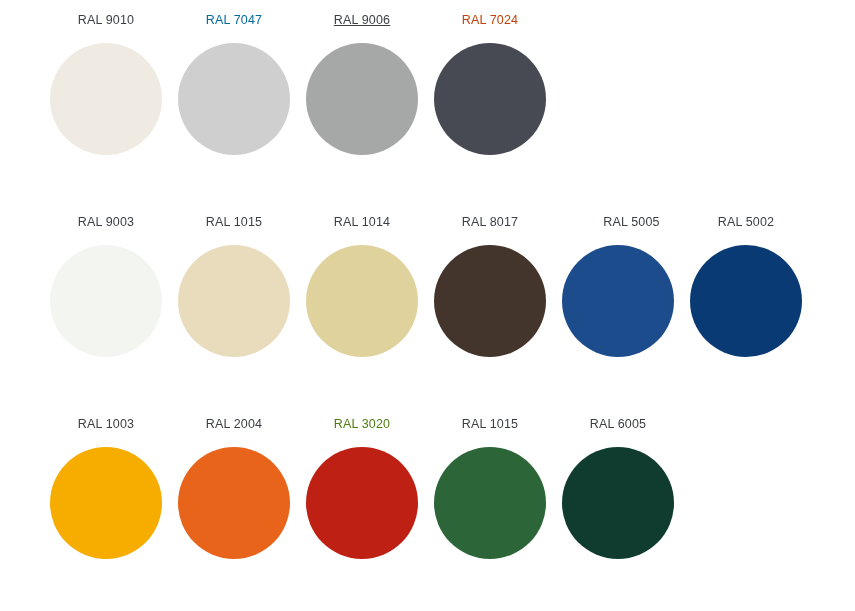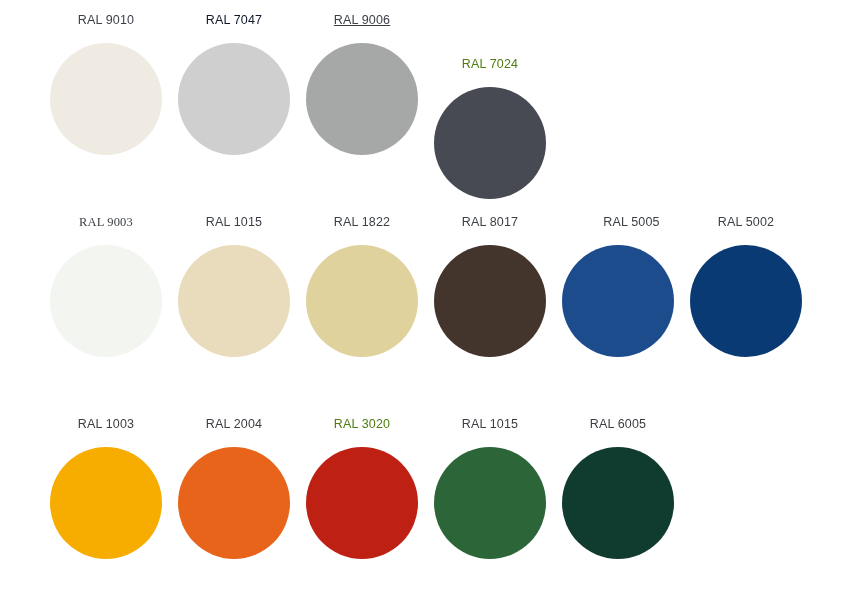--- a/index.html
+++ b/index.html
@@ -65,44 +65,44 @@
 <body style="background-color: rgb(255, 255, 255);">
 
 <div class="palette">
 
   <div class="swatch-row">
     <div class="swatch-cell">
       <div class="swatch-label" style="color: rgb(59, 63, 69);">RAL 9010</div>
       <div class="swatch-dot" style="background-color: rgb(239, 235, 226);"></div>
     </div>
     <div class="swatch-cell">
-      <div class="swatch-label" style="color: #0f172a;">RAL 7047</div>
+      <div class="swatch-label" style="color: #0369a1;">RAL 7047</div>
       <div class="swatch-dot" style="background-color: rgb(207, 207, 208);"></div>
     </div>
     <div class="swatch-cell">
       <div class="swatch-label" style="color: rgb(59, 63, 69); text-decoration: underline;">RAL 9006</div>
       <div class="swatch-dot" style="background-color: rgb(166, 168, 167);"></div>
     </div>
     <div class="swatch-cell">
-      <div class="swatch-label" style="color: #4d7c0f; margin-top: 44px;">RAL 7024</div>
+      <div class="swatch-label" style="color: #c2410c;">RAL 7024</div>
       <div class="swatch-dot" style="background-color: rgb(71, 74, 83);"></div>
     </div>
   </div>
 
   <div class="swatch-row">
     <div class="swatch-cell">
-      <div class="swatch-label" style="color: rgb(59, 63, 69); font-family: Liberation Serif, serif;">RAL 9003</div>
+      <div class="swatch-label" style="color: rgb(59, 63, 69);">RAL 9003</div>
       <div class="swatch-dot" style="background-color: rgb(242, 245, 240);"></div>
     </div>
     <div class="swatch-cell">
       <div class="swatch-label" style="color: rgb(59, 63, 69);">RAL 1015</div>
       <div class="swatch-dot" style="background-color: rgb(232, 220, 188);"></div>
     </div>
     <div class="swatch-cell">
-      <div class="swatch-label" style="color: rgb(59, 63, 69);">RAL 1822</div>
+      <div class="swatch-label" style="color: rgb(59, 63, 69);">RAL 1014</div>
       <div class="swatch-dot" style="background-color: rgb(223, 210, 157);"></div>
     </div>
     <div class="swatch-cell">
       <div class="swatch-label" style="color: rgb(59, 63, 69);">RAL 8017</div>
       <div class="swatch-dot" style="background-color: rgb(67, 52, 44);"></div>
     </div>
     <div class="swatch-cell">
       <div class="swatch-label" style="color: rgb(59, 63, 69); margin-left: 27px;">RAL 5005</div>
       <div class="swatch-dot" style="background-color: rgb(28, 76, 140);"></div>
     </div>

